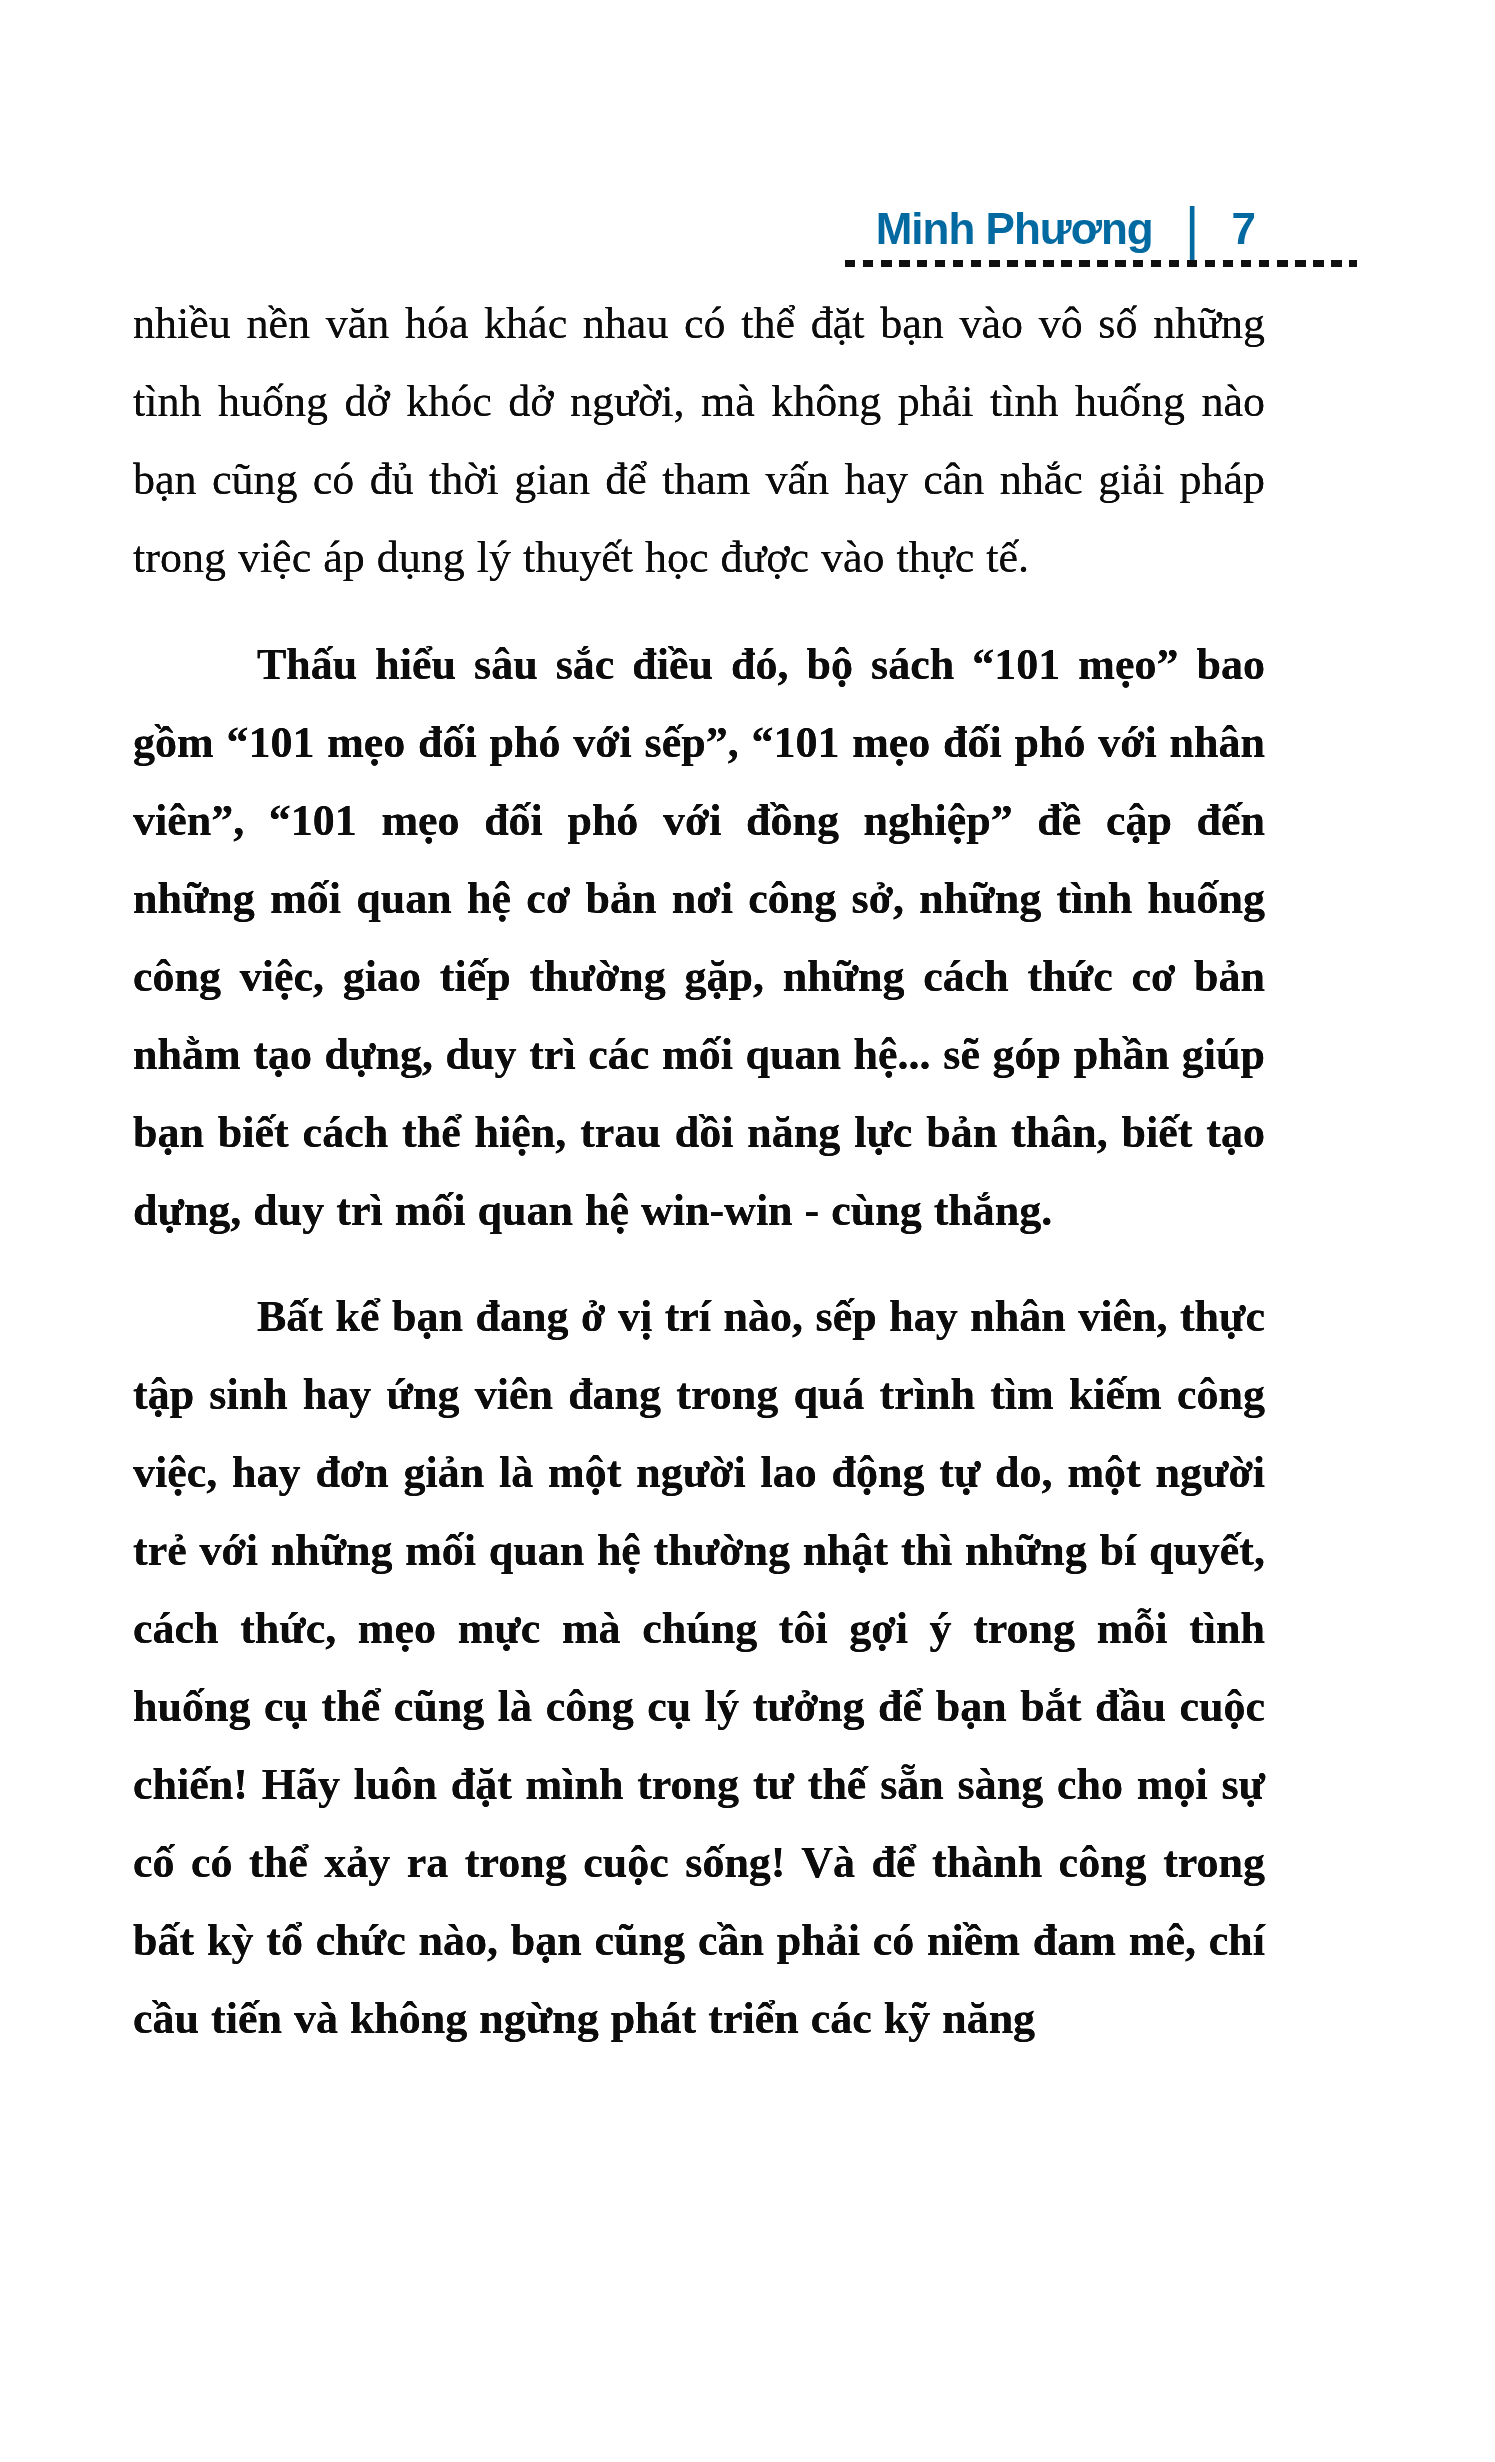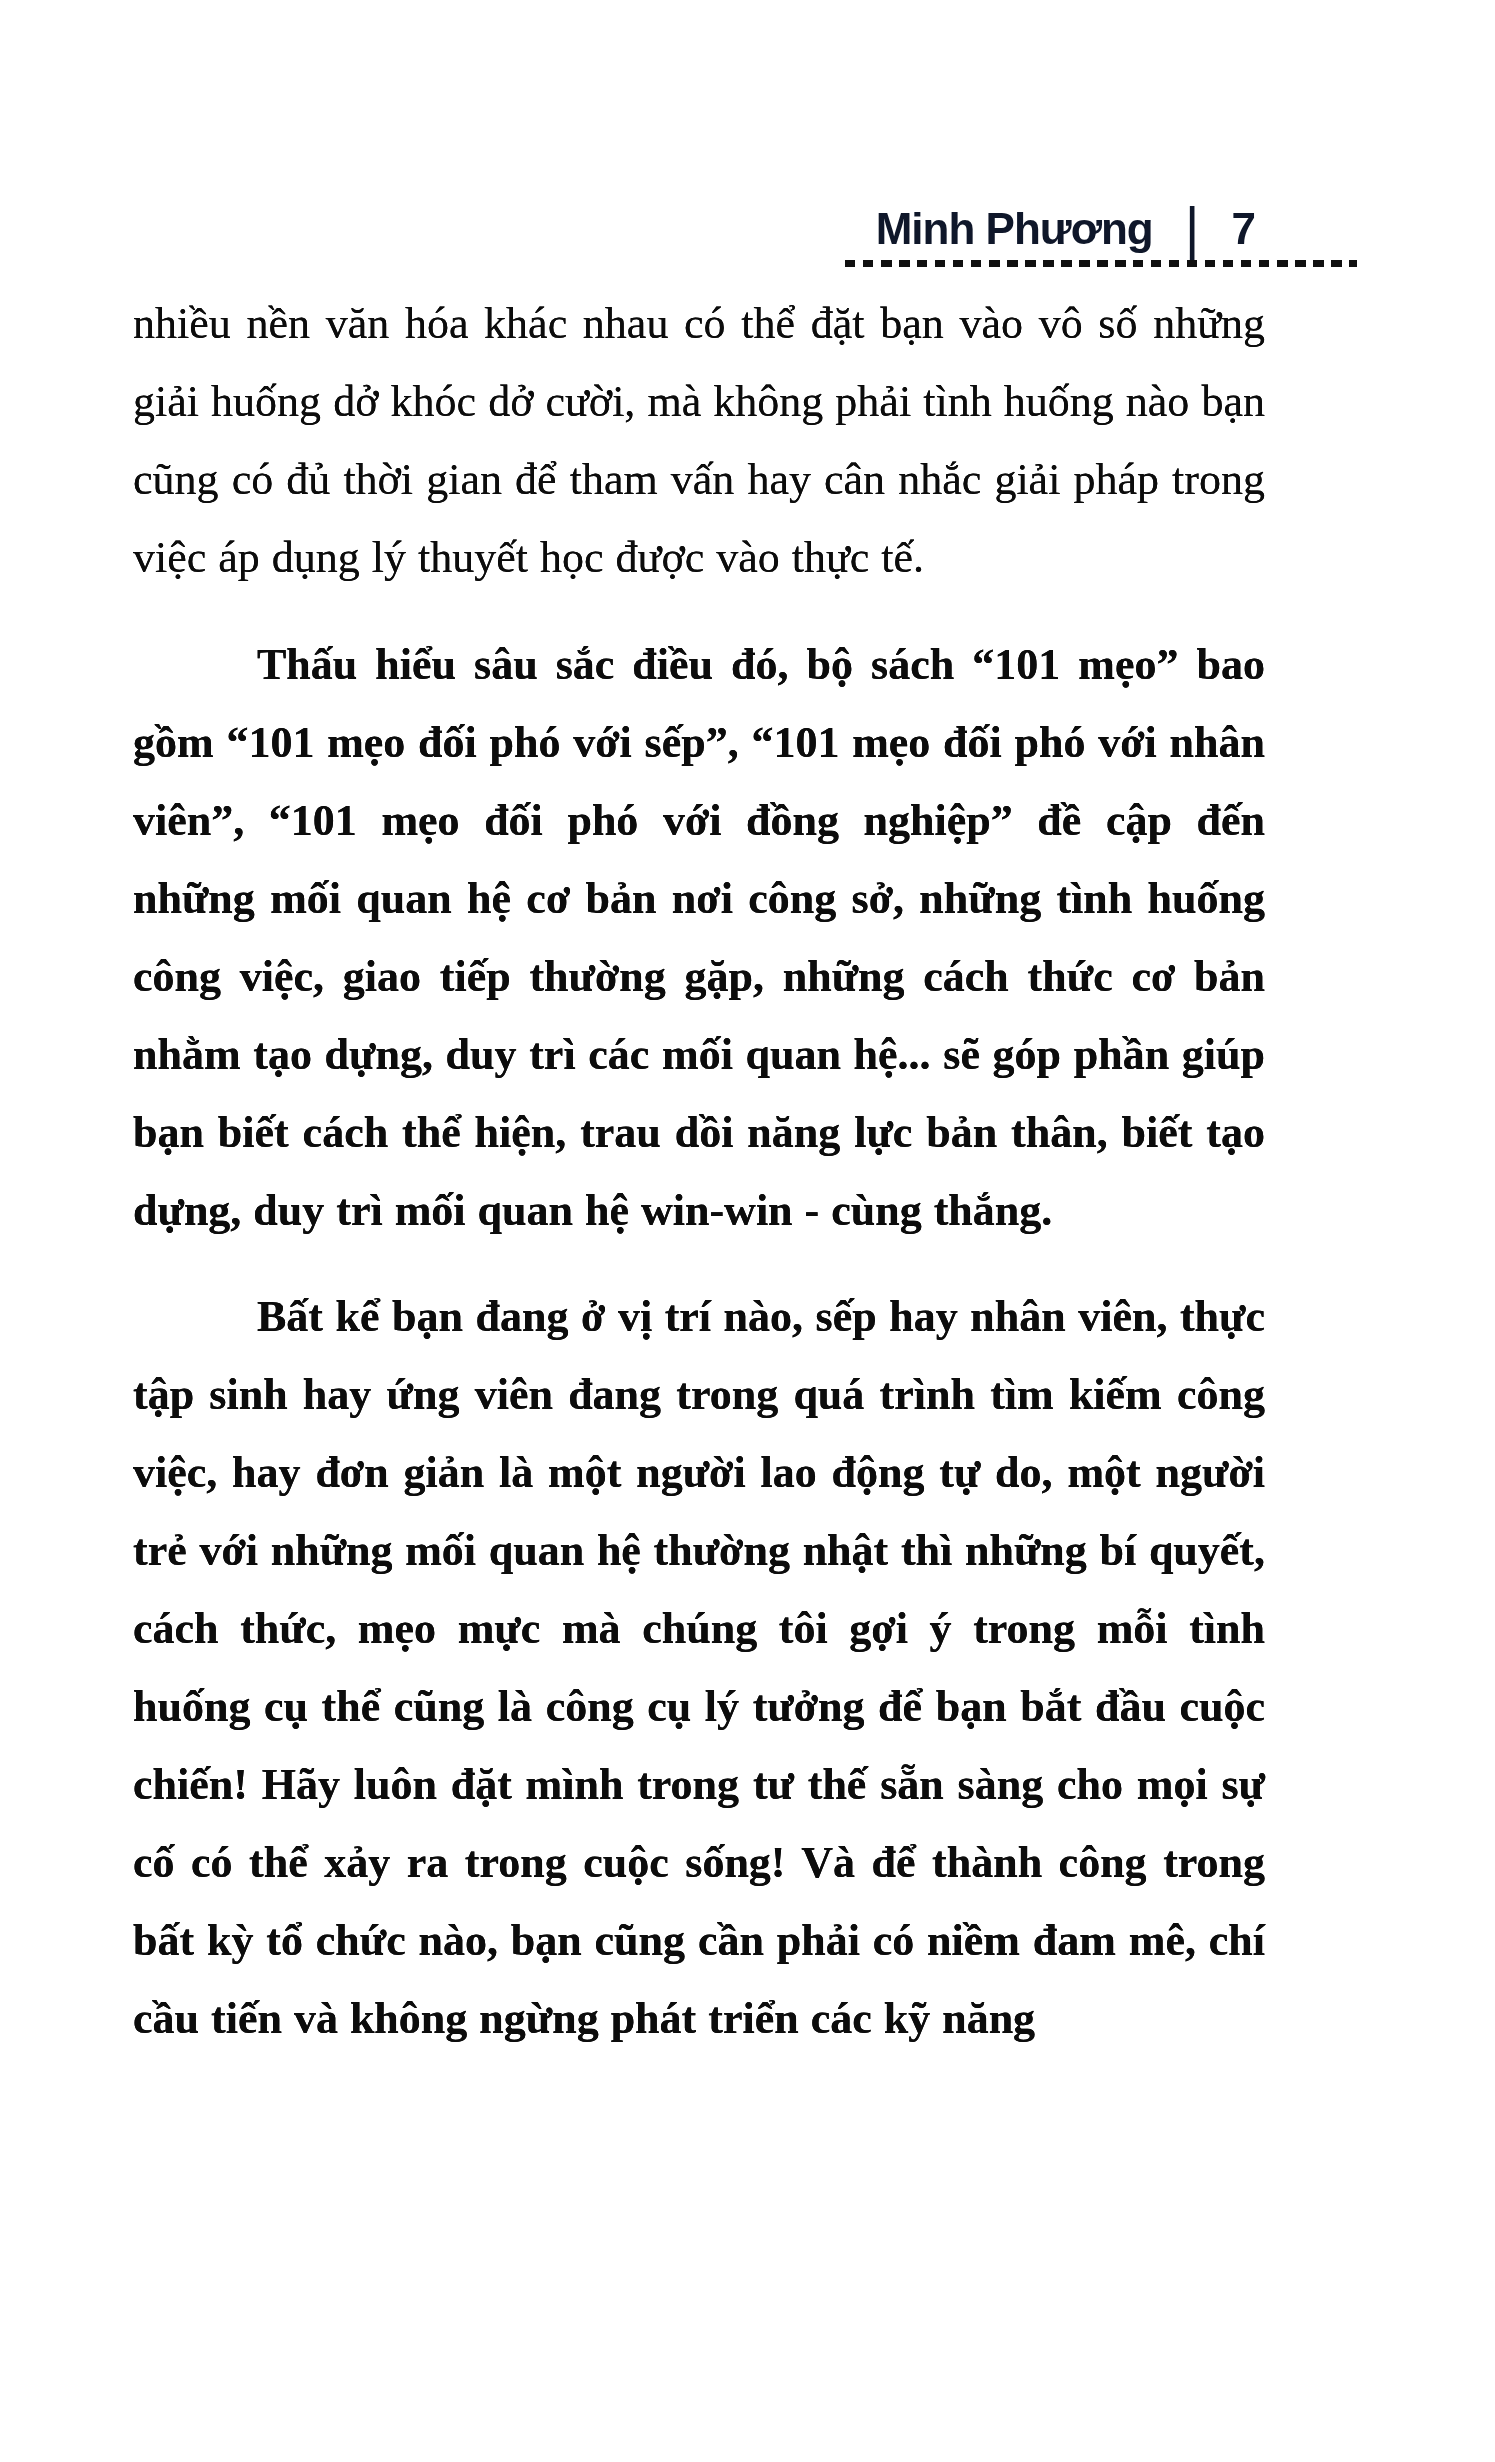--- a/index.html
+++ b/index.html
@@ -26,21 +26,21 @@
     top: 198px;
     right: 240px;
     display: flex;
     align-items: baseline;
     gap: 32px;
     font-family: "Liberation Sans", sans-serif;
     font-weight: 700;
     font-size: 44px;
     line-height: 53px;
     letter-spacing: -1px;
-    color: #0f172a;
+    color: #0369a1;
     white-space: nowrap;
   }
   .header-text .bar {
     font-weight: 400;
     font-size: 57px;
     line-height: 53px;
     position: relative;
     top: 3.8px;
     letter-spacing: 0;
   }
@@ -90,19 +90,19 @@
 
   <div class="header-text">
     <span class="author">Minh Phương</span>
     <span class="bar">|</span>
     <span class="pagenum">7</span>
   </div>
 
   <div class="header-rule"></div>
 
   <div class="text-block">
-    <p class="para">nhiều nền văn hóa khác nhau có thể đặt bạn vào vô số những giải huống dở khóc dở cười, mà không phải tình huống nào bạn cũng có đủ thời gian để tham vấn hay cân nhắc giải pháp trong việc áp dụng lý thuyết học được vào thực tế.</p>
+    <p class="para">nhiều nền văn hóa khác nhau có thể đặt bạn vào vô số những tình huống dở khóc dở người, mà không phải tình huống nào bạn cũng có đủ thời gian để tham vấn hay cân nhắc giải pháp trong việc áp dụng lý thuyết học được vào thực tế.</p>
     <p class="para indent">Thấu hiểu sâu sắc điều đó, bộ sách “101 mẹo” bao gồm “101 mẹo đối phó với sếp”, “101 mẹo đối phó với nhân viên”, “101 mẹo đối phó với đồng nghiệp” đề cập đến những mối quan hệ cơ bản nơi công sở, những tình huống công việc, giao tiếp thường gặp, những cách thức cơ bản nhằm tạo dựng, duy trì các mối quan hệ... sẽ góp phần giúp bạn biết cách thể hiện, trau dồi năng lực bản thân, biết tạo dựng, duy trì mối quan hệ win-win - cùng thắng.</p>
     <p class="para indent">Bất kể bạn đang ở vị trí nào, sếp hay nhân viên, thực tập sinh hay ứng viên đang trong quá trình tìm kiếm công việc, hay đơn giản là một người lao động tự do, một người trẻ với những mối quan hệ thường nhật thì những bí quyết, cách thức, mẹo mực mà chúng tôi gợi ý trong mỗi tình huống cụ thể cũng là công cụ lý tưởng để bạn bắt đầu cuộc chiến! Hãy luôn đặt mình trong tư thế sẵn sàng cho mọi sự cố có thể xảy ra trong cuộc sống! Và để thành công trong bất kỳ tổ chức nào, bạn cũng cần phải có niềm đam mê, chí cầu tiến và không ngừng phát triển các kỹ năng</p>
   </div>
 
 </div>
 
 
 </body></html>

